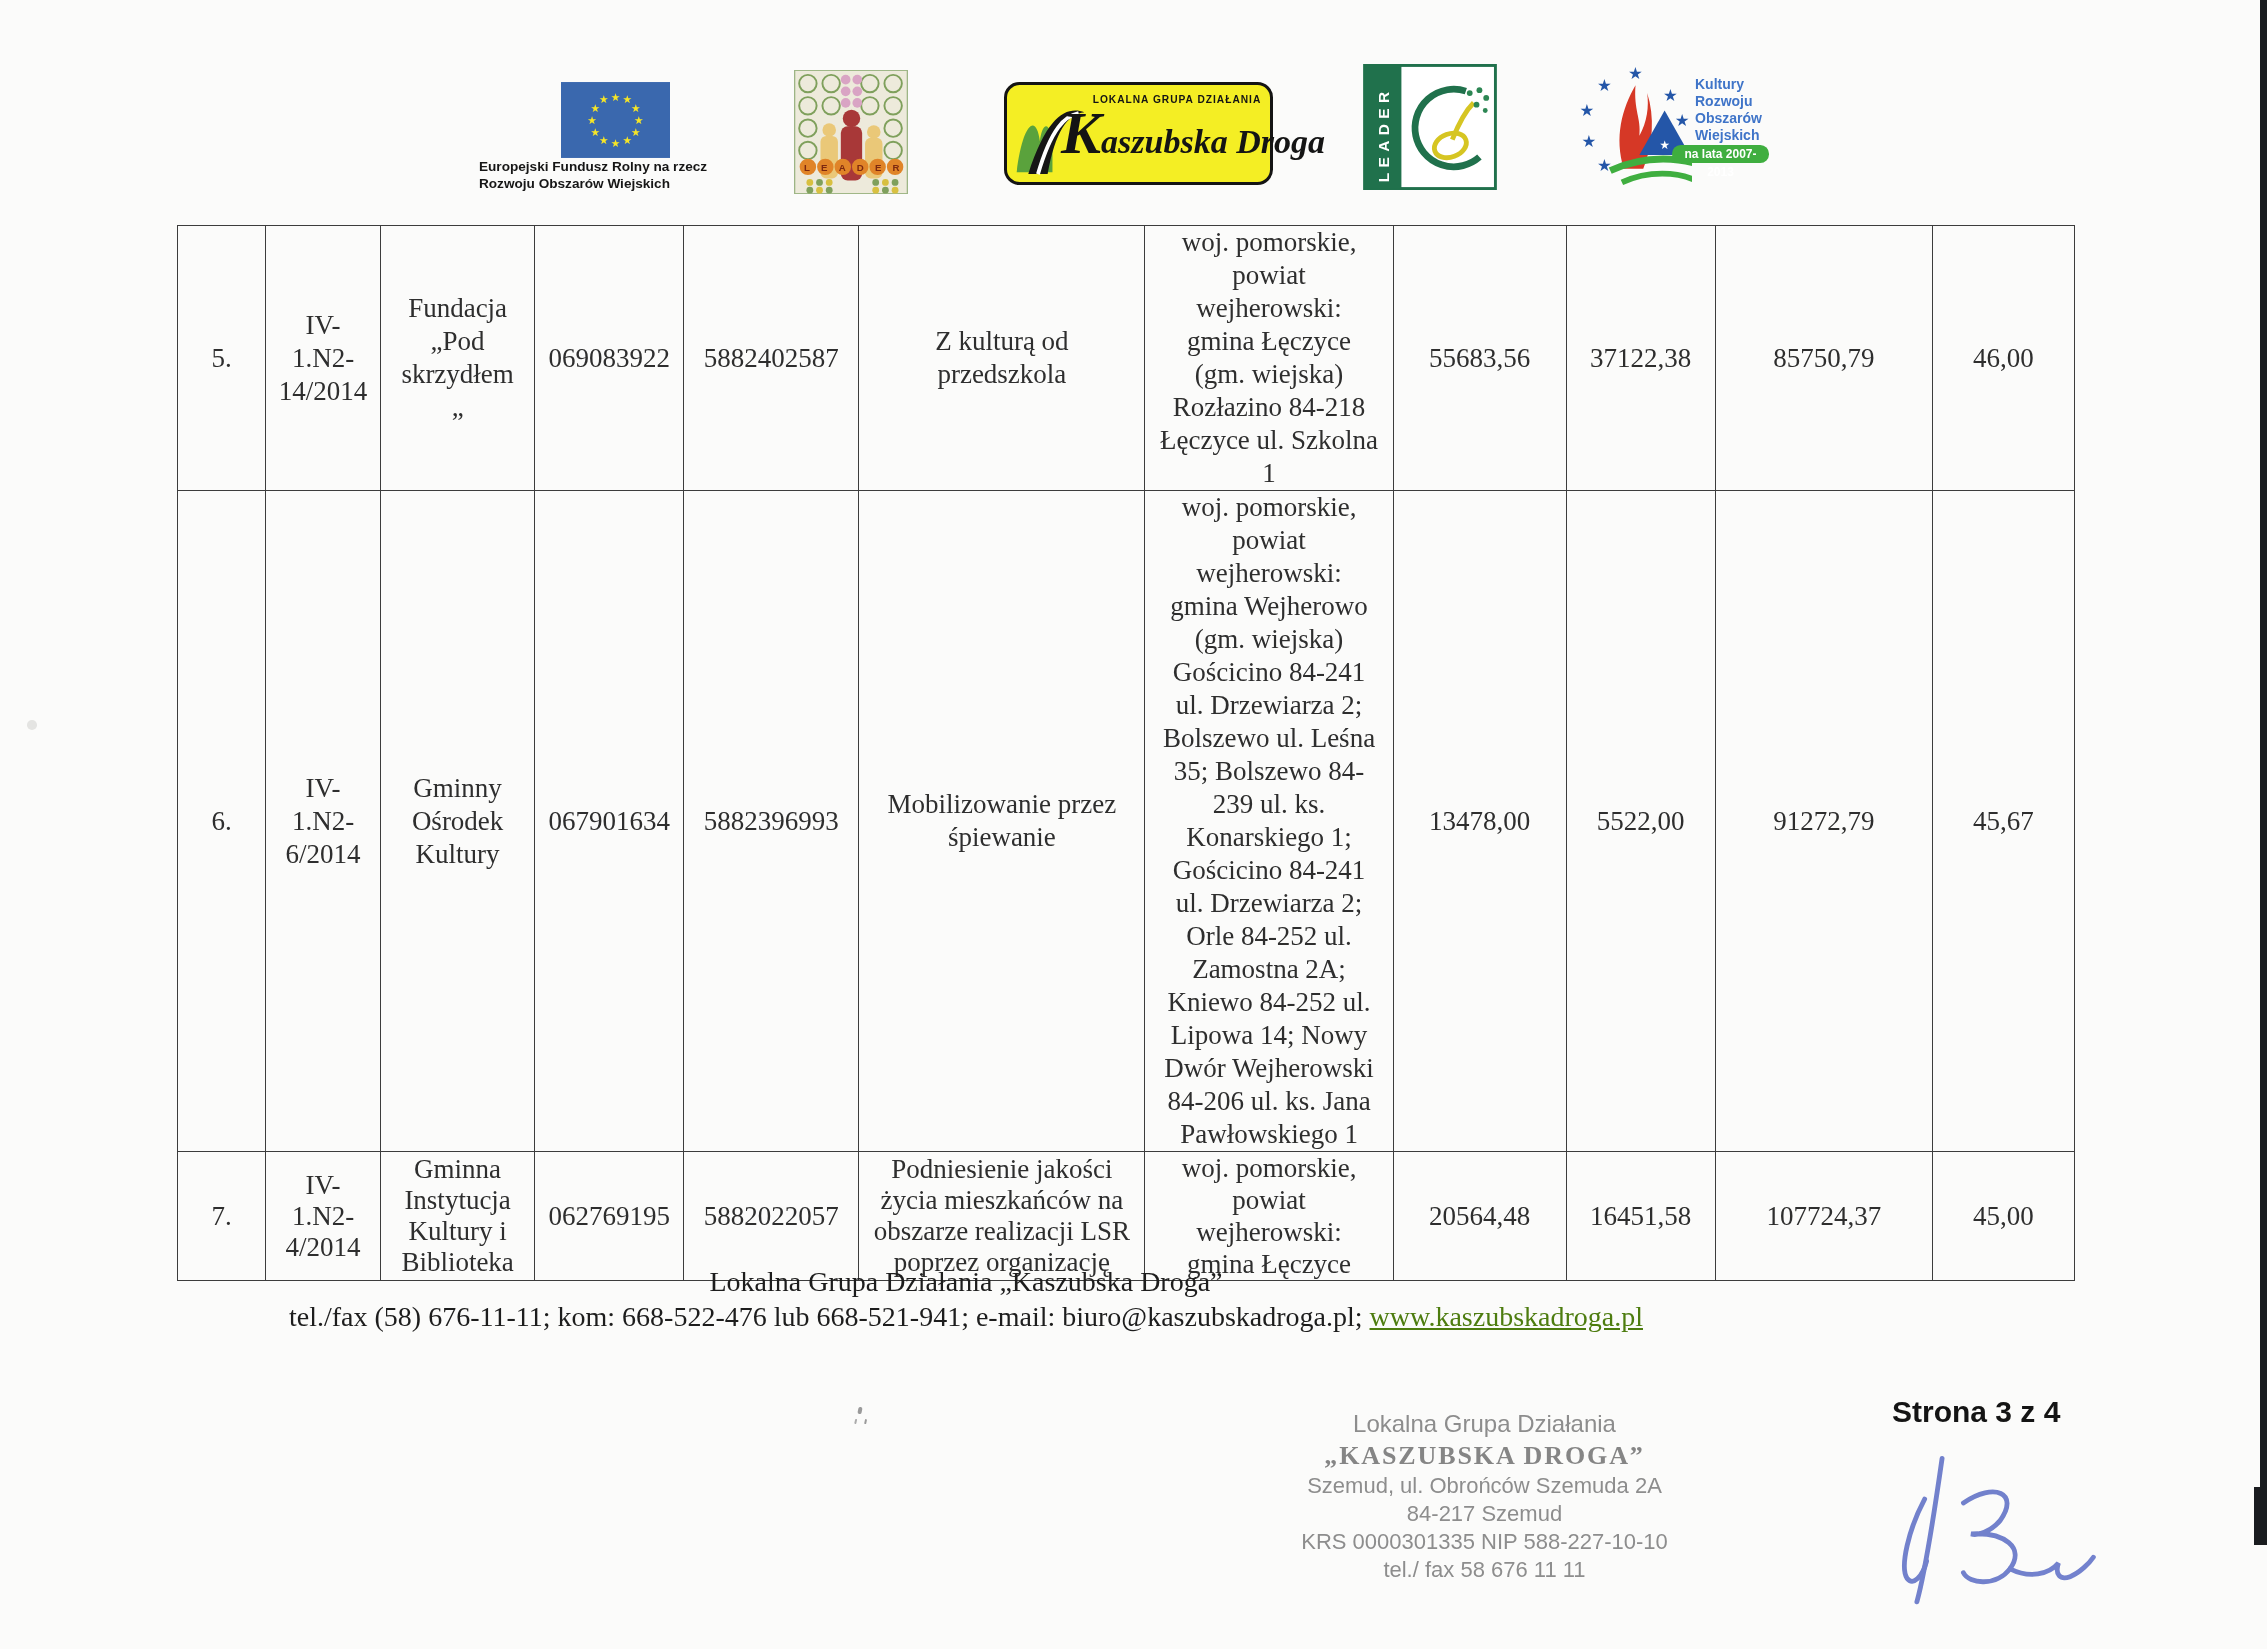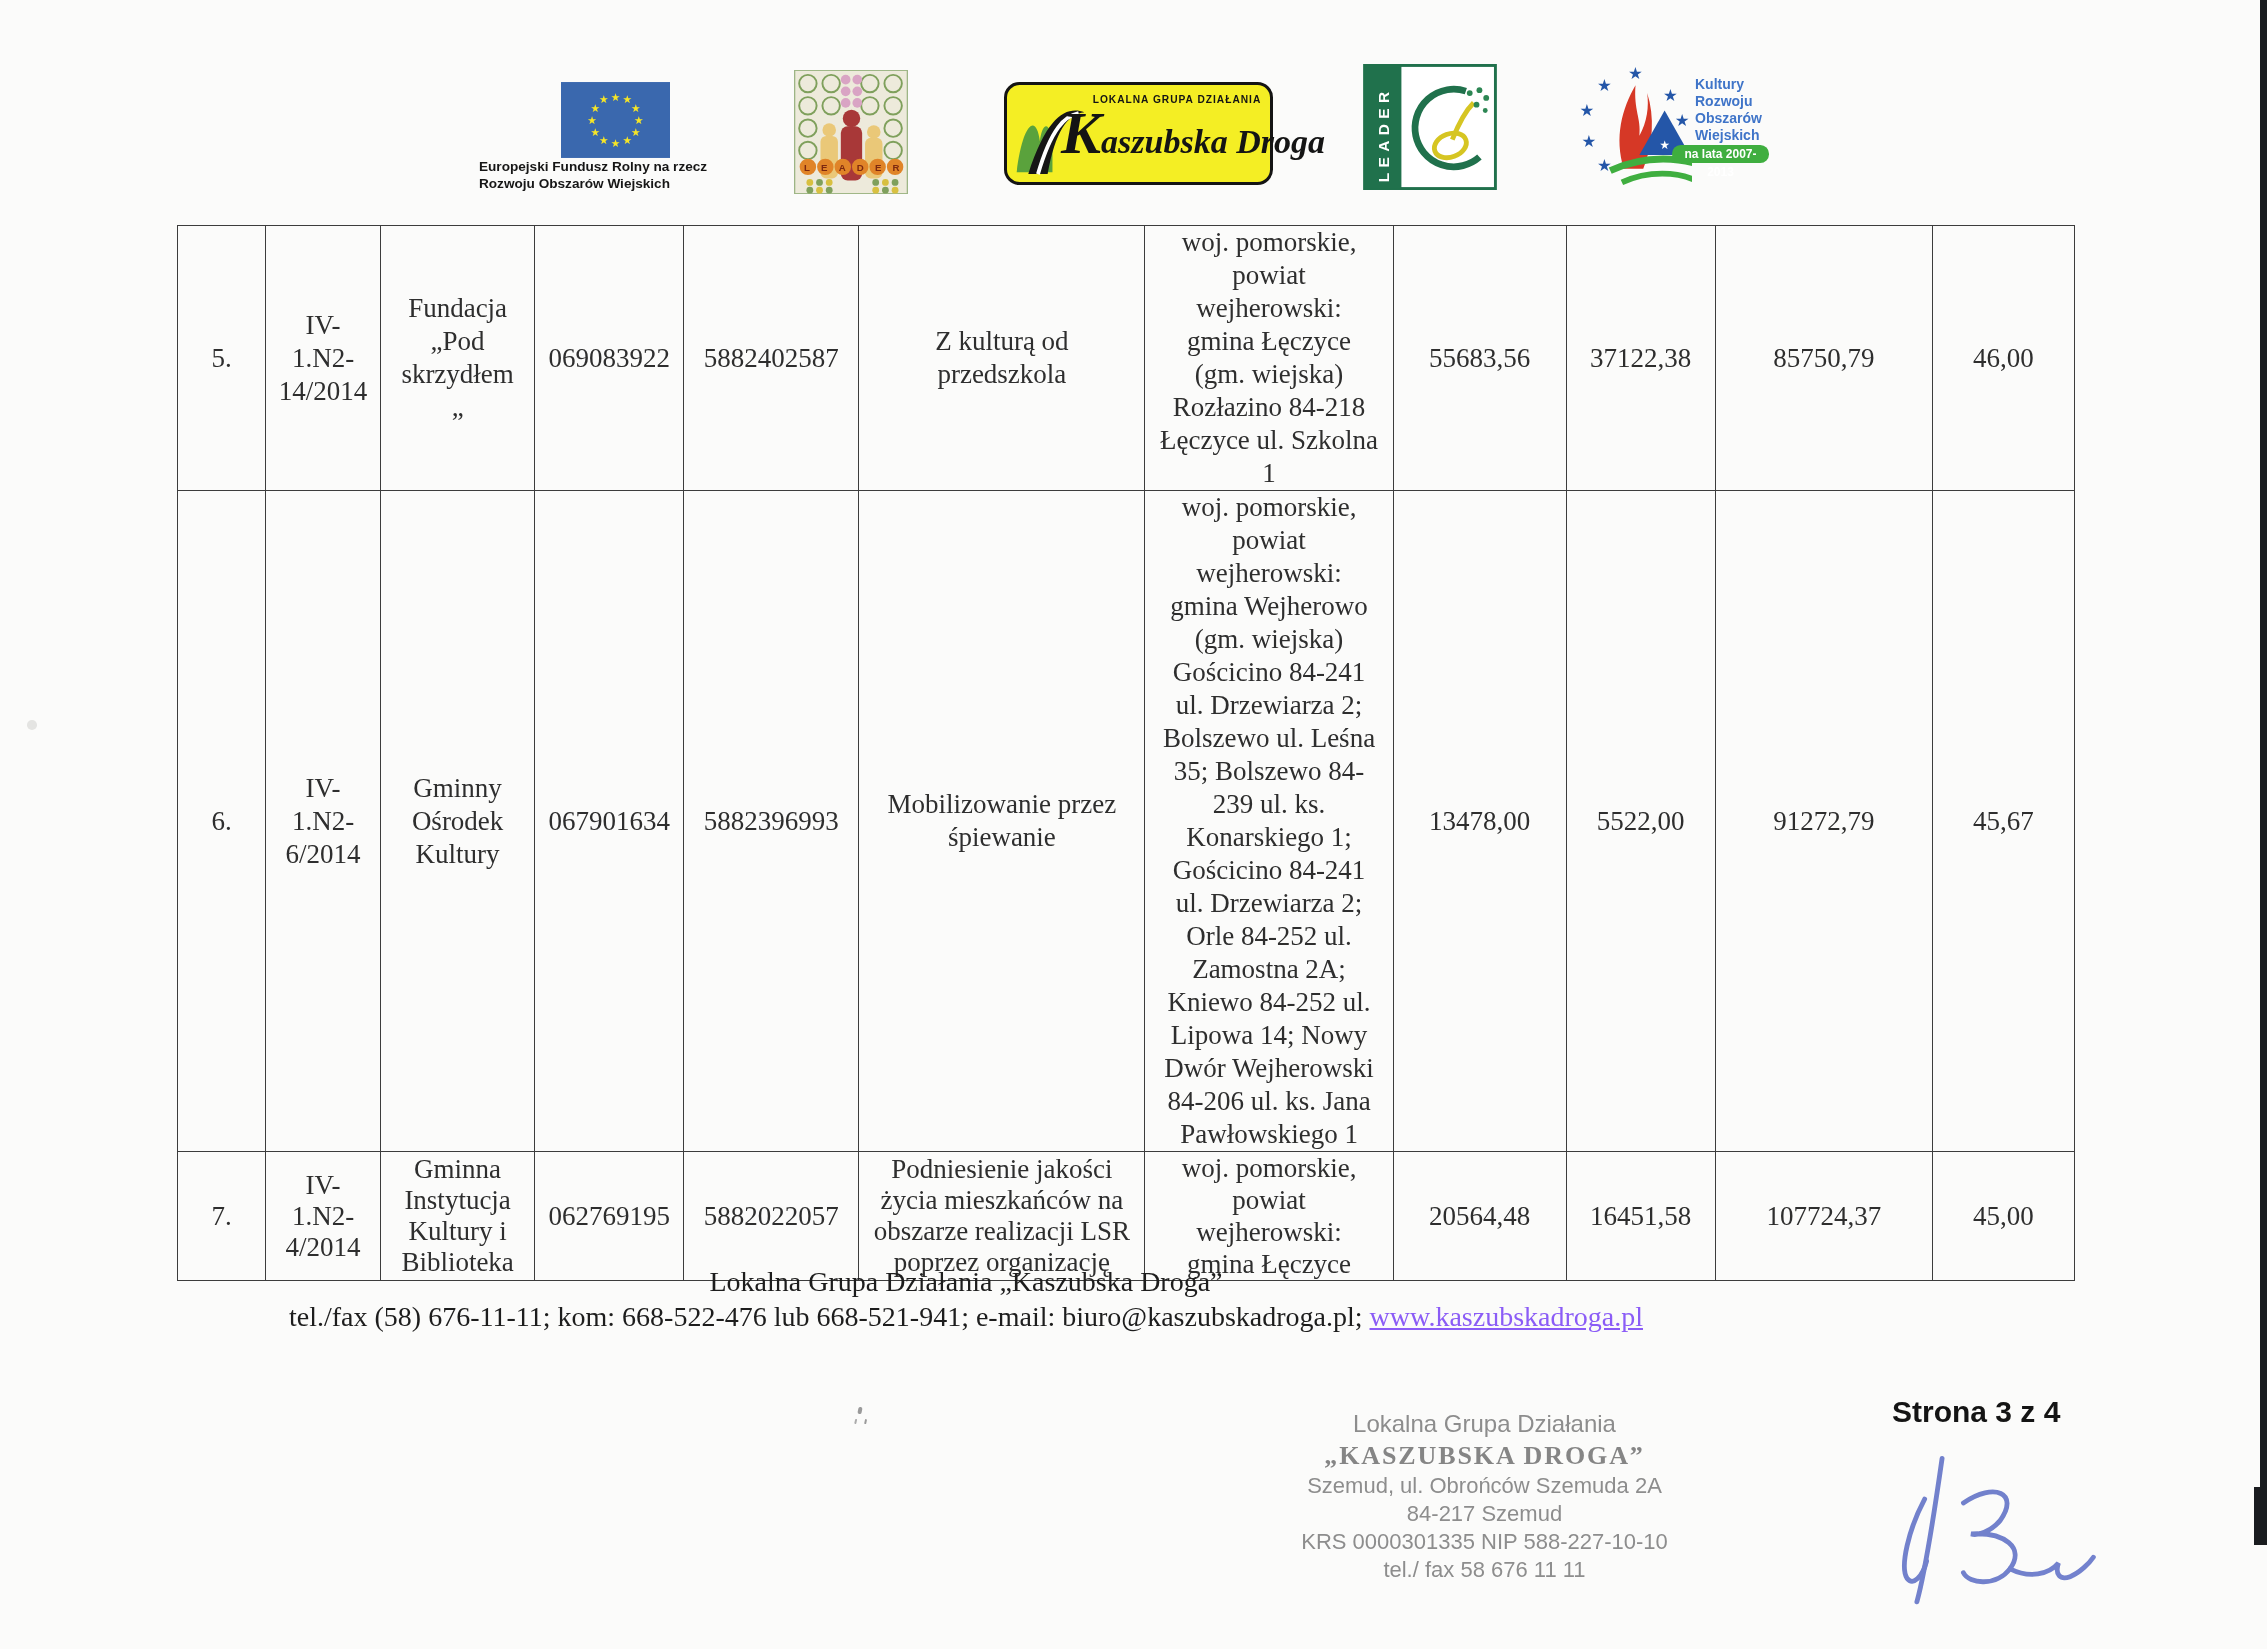--- a/index.html
+++ b/index.html
@@ -58,21 +58,21 @@
   td.pre{white-space:pre-line;}
   td.c-loc{font-size:26px;line-height:32px;}
   tr.r7 td{line-height:31px;}
   tr.r7 td.c-loc{line-height:32px;}
 
   
   .footer{
     position:absolute;left:0;top:1264px;width:1932px;text-align:center;
     font-size:28px;line-height:35px;color:#1d1d1d;
   }
-  .footer .link{color:#8b5cf6;text-decoration:underline;cursor:pointer;}
+  .footer .link{color:#4d7c0f;text-decoration:underline;cursor:pointer;}
 
   .page-label{
     position:absolute;left:1892px;top:1395px;width:252px;
     font-family:"Liberation Sans", sans-serif;font-weight:600;
     font-size:30px;color:#141414;
   }
 
   
   .stamp{
     position:absolute;left:1279px;top:1409px;width:411px;text-align:center;

